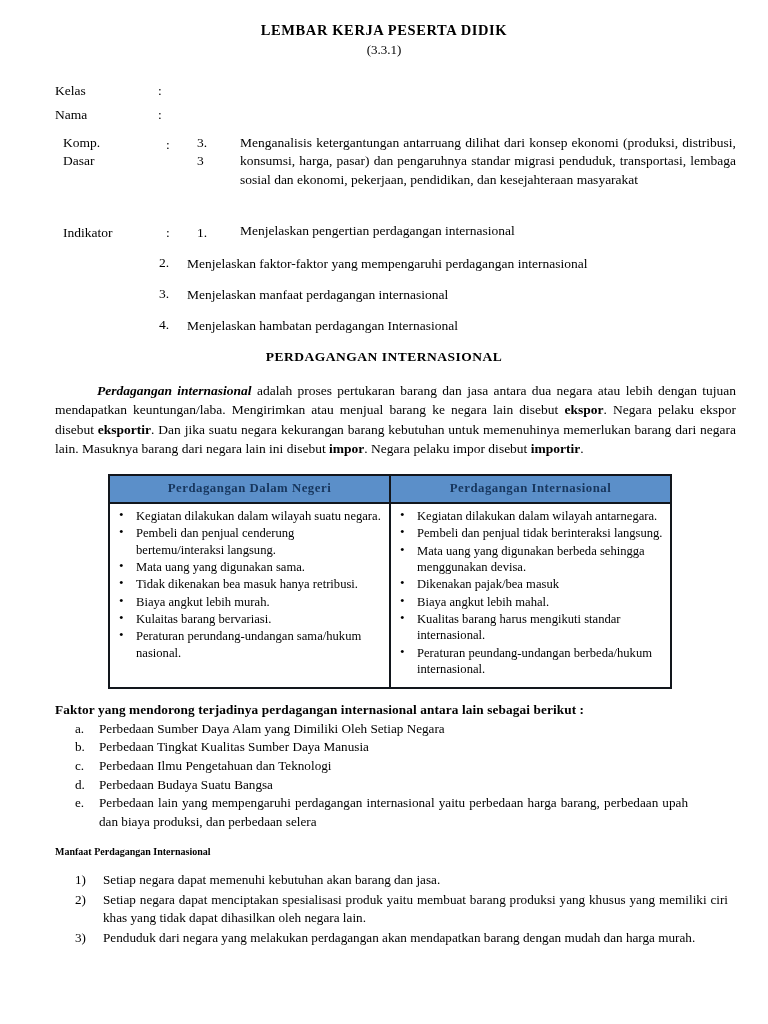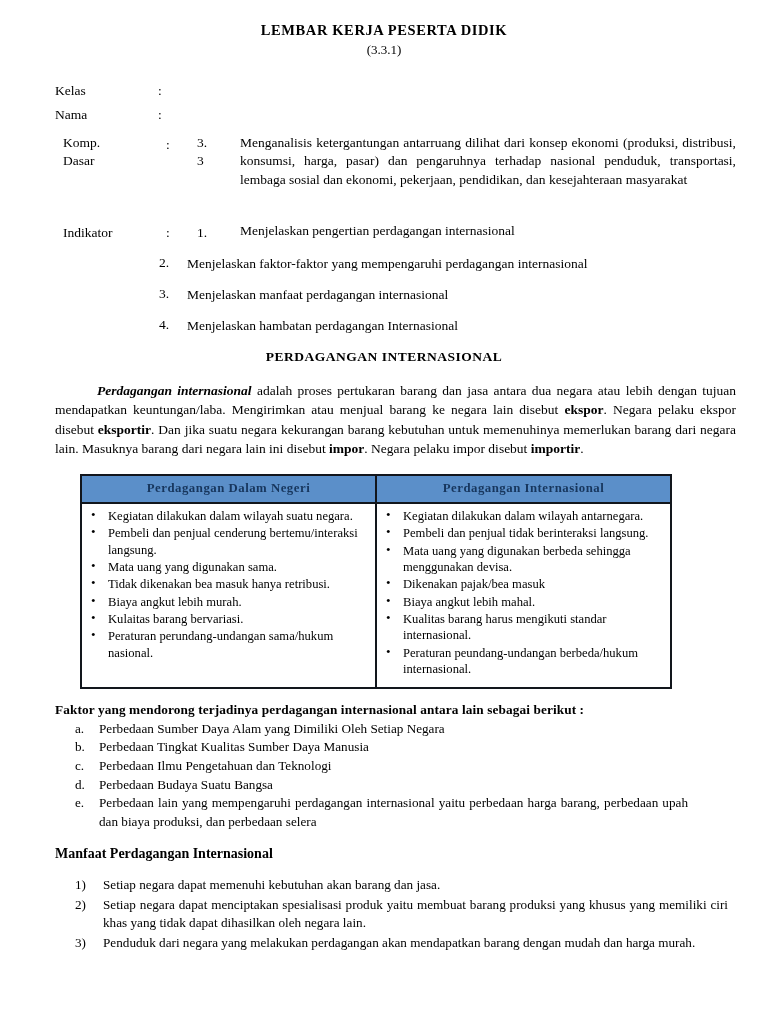--- a/index.html
+++ b/index.html
@@ -112,21 +112,21 @@
     text-align: justify;
     text-indent: 42px;
     margin: 0;
   }
   .para b { font-weight: bold; }
   .para i { font-style: italic; font-weight: bold; }
 
   
   .cmp-wrap {
     margin-top: 16px;
-    padding-left: 80px;
+    padding-left: 108px;
     padding-right: 96px;
   }
   table.cmp {
     border-collapse: collapse;
     width: 100%;
     table-layout: fixed;
   }
   table.cmp th {
     background: #5b8fc9;
     color: #17365d;
@@ -188,21 +188,21 @@
   }
   ol.alpha > li .tx {
     flex: 1 1 auto;
     text-align: justify;
   }
 
   
   .sub-head {
     padding-left: 55px;
     font-weight: bold;
-    font-size: 14px;
+    font-size: 10px;
     margin-top: 14px;
   }
   .manfaat-para {
     padding-left: 55px;
     padding-right: 32px;
     font-size: 13.2px;
     line-height: 1.42;
     text-align: justify;
     text-indent: 42px;
     margin-top: 1px;
@@ -254,21 +254,21 @@
     <div class="meta-row" style="margin-top:8px;">
       <span class="meta-label indent kd-label-stack">
         <span>Komp.</span><br>
         <span>Dasar</span>
       </span>
       <span class="meta-colon">:</span>
       <span class="meta-num kd-num-stack">
         <span>3.</span><br>
         <span>3</span>
       </span>
-      <span class="meta-text">Menganalisis ketergantungan antarruang dilihat dari konsep ekonomi (produksi, distribusi, konsumsi, harga, pasar) dan pengaruhnya terhadap nasional penduduk, transportasi, lembaga sosial dan ekonomi, pekerjaan, pendidikan, dan kesejahteraan masyarakat</span>
+      <span class="meta-text">Menganalisis ketergantungan antarruang dilihat dari konsep ekonomi (produksi, distribusi, konsumsi, harga, pasar) dan pengaruhnya standar migrasi penduduk, transportasi, lembaga sosial dan ekonomi, pekerjaan, pendidikan, dan kesejahteraan masyarakat</span>
     </div>
 
     <div class="meta-row indikator-first" style="margin-top:32px;">
       <span class="meta-label indent">Indikator</span>
       <span class="meta-colon">:</span>
       <span class="meta-num">1.</span>
       <span class="meta-text">Menjelaskan pengertian perdagangan internasional</span>
     </div>
 
     <div class="indikator-item">

